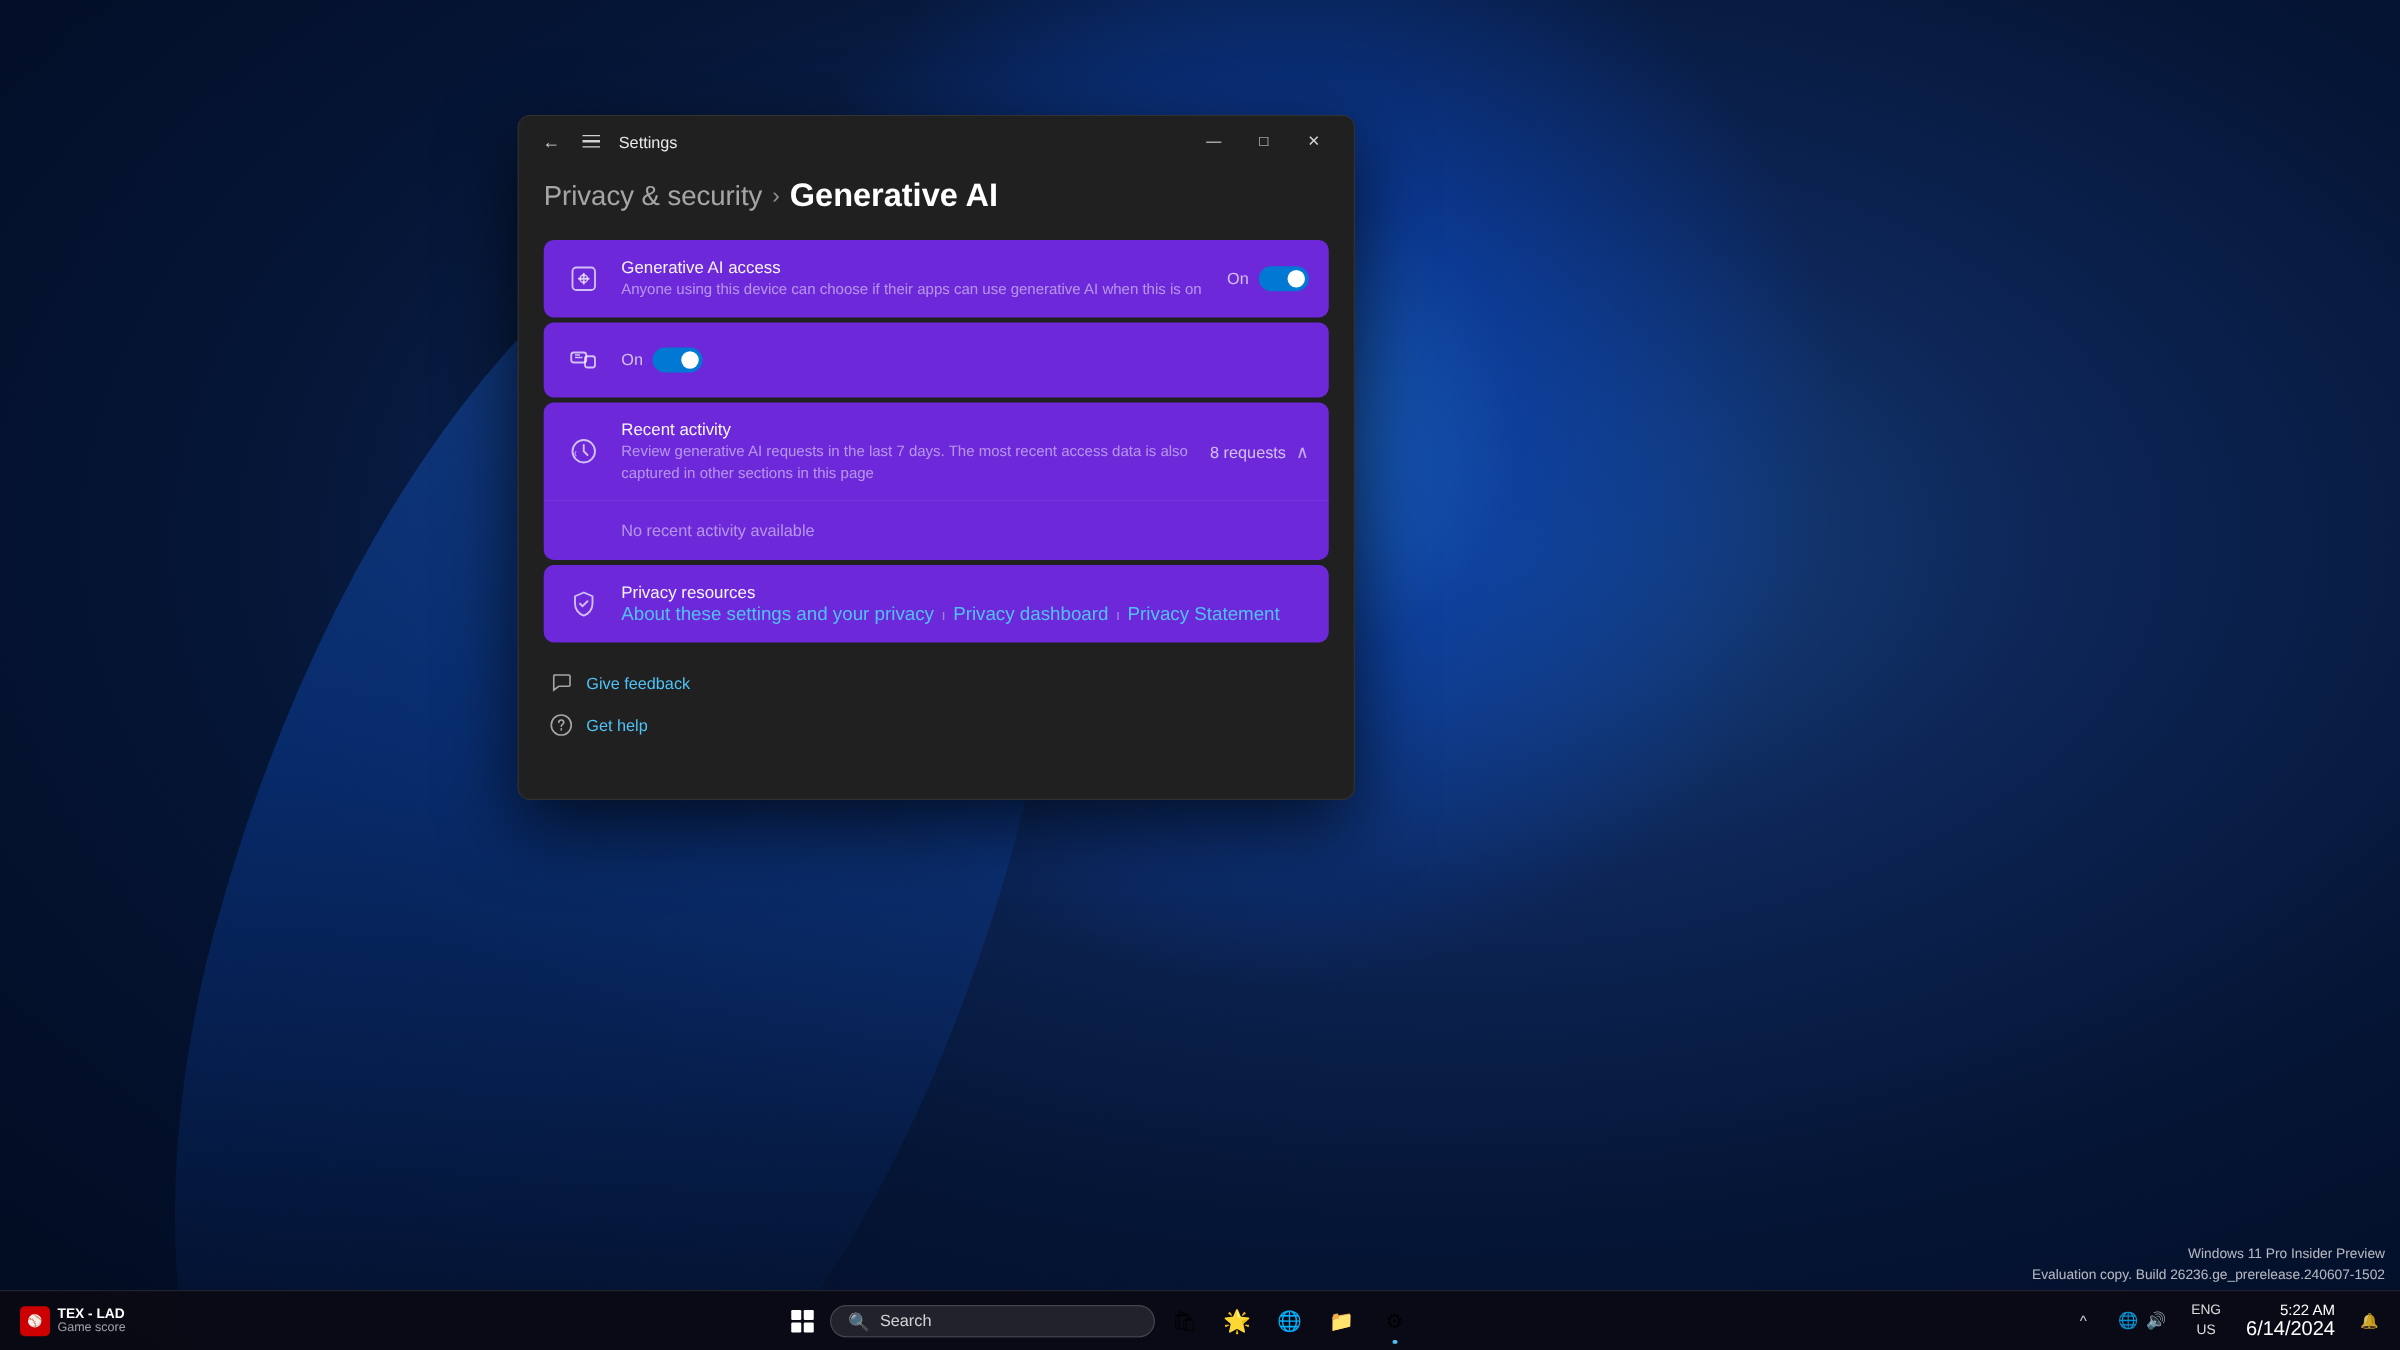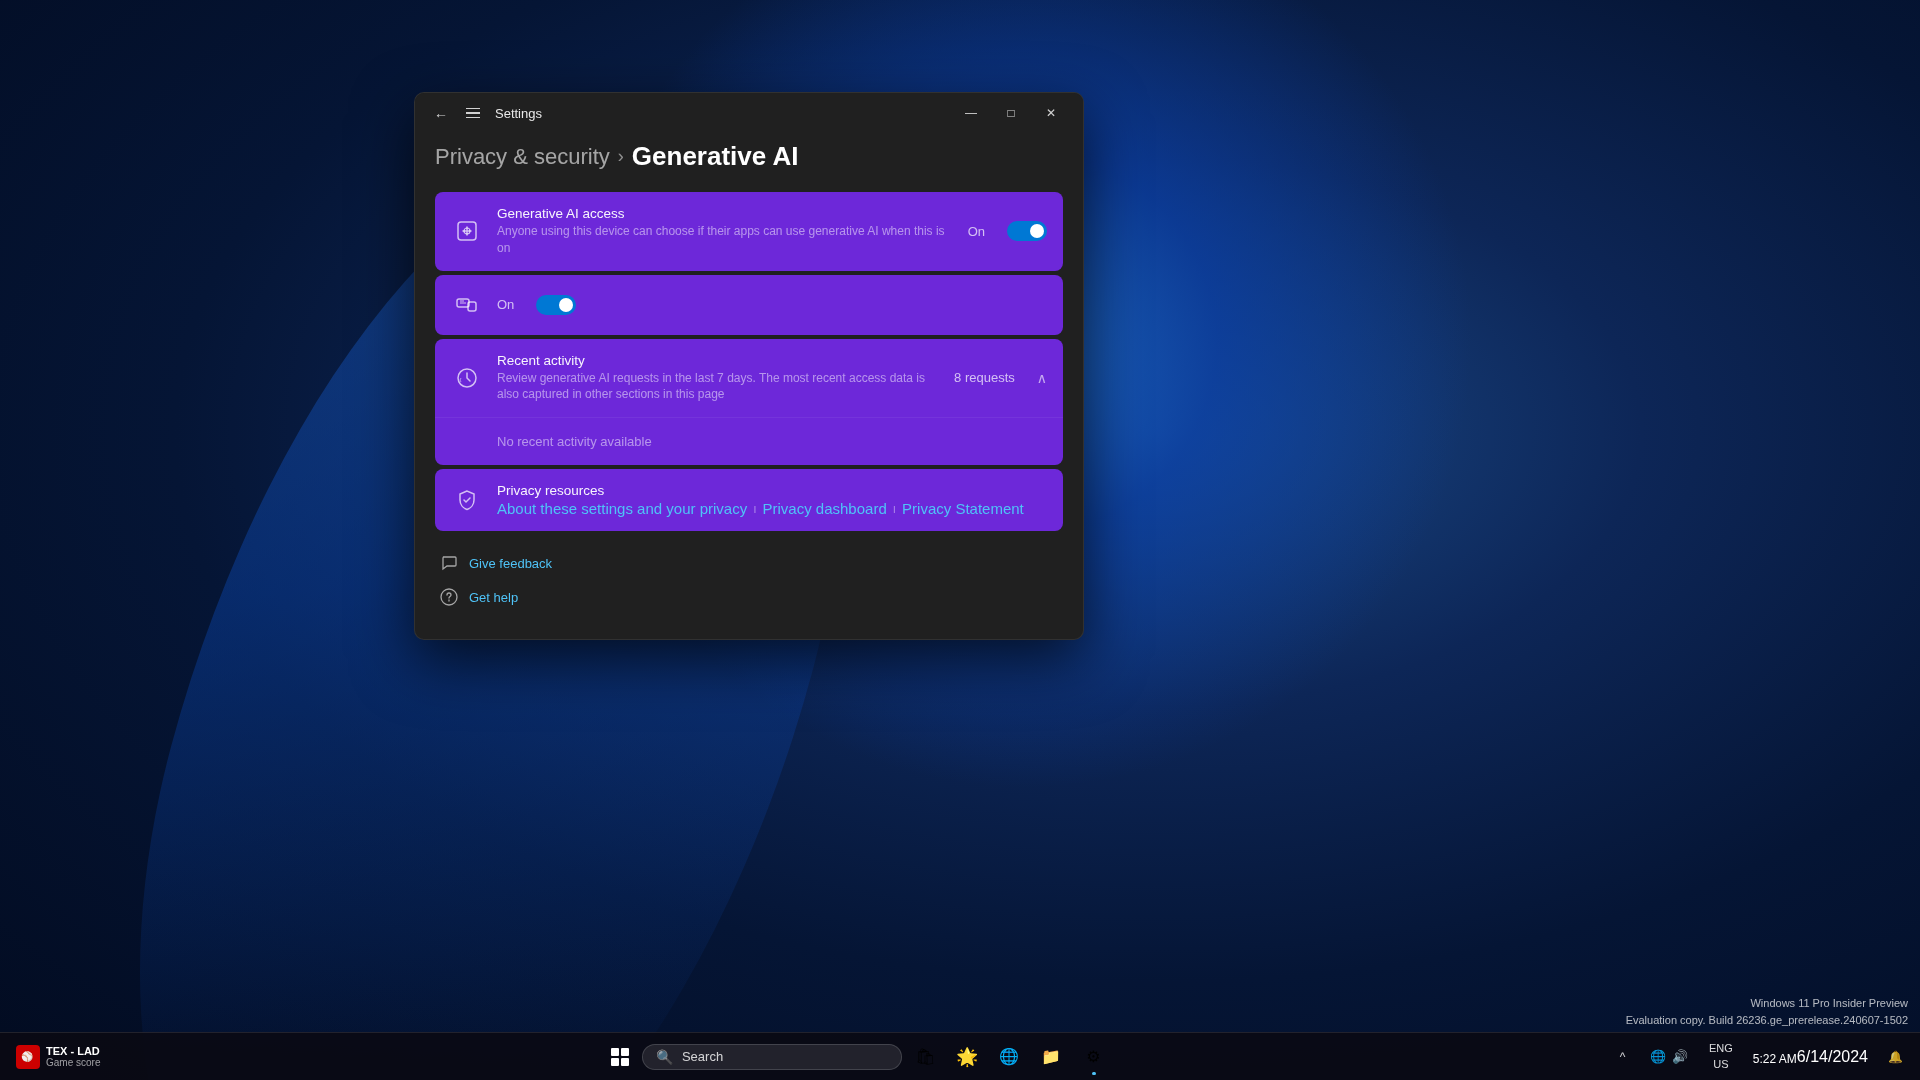--- a/index.html
+++ b/index.html
@@ -206,21 +206,21 @@
       gap: 6px;
       padding: 4px 8px;
       cursor: pointer;
       border-radius: 4px;
     }
 
     .sys-icon { color: rgba(255,255,255,0.85); font-size: 13px; }
 
     .taskbar-clock {
       display: flex;
-      flex-direction: row;
+      flex-direction: column;
       align-items: flex-end;
       padding: 2px 8px;
       cursor: pointer;
       border-radius: 4px;
     }
 
     .clock-time {
       color: white;
       font-size: 12px;
     }
@@ -418,21 +418,21 @@
 
     .setting-desc {
       color: rgba(255,255,255,0.5);
       font-size: 12px;
       line-height: 1.4;
     }
 
     .setting-control {
       display: flex;
       align-items: center;
-      gap: 22px;
+      gap: 8px;
       flex-shrink: 0;
       justify-content: space-between;
     }
 
     .setting-label {
       color: rgba(255,255,255,0.7);
       font-size: 13px;
     }
 
     

